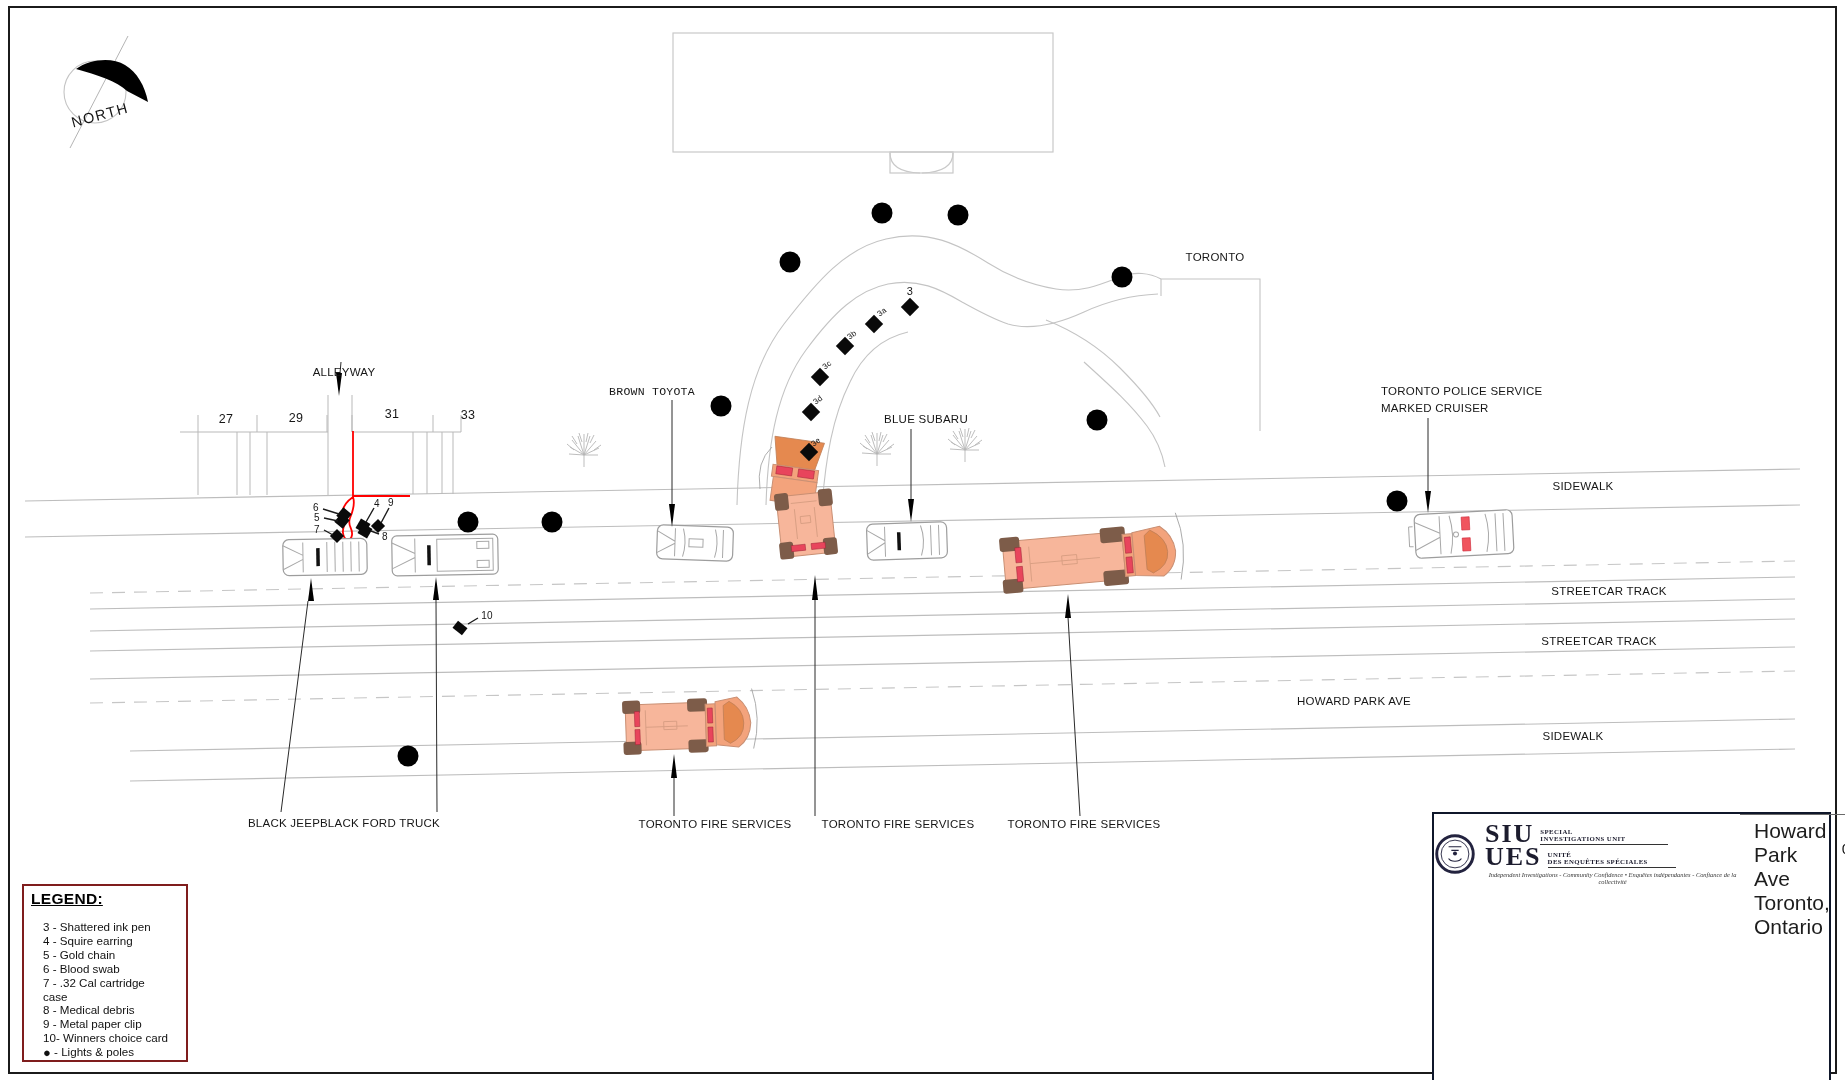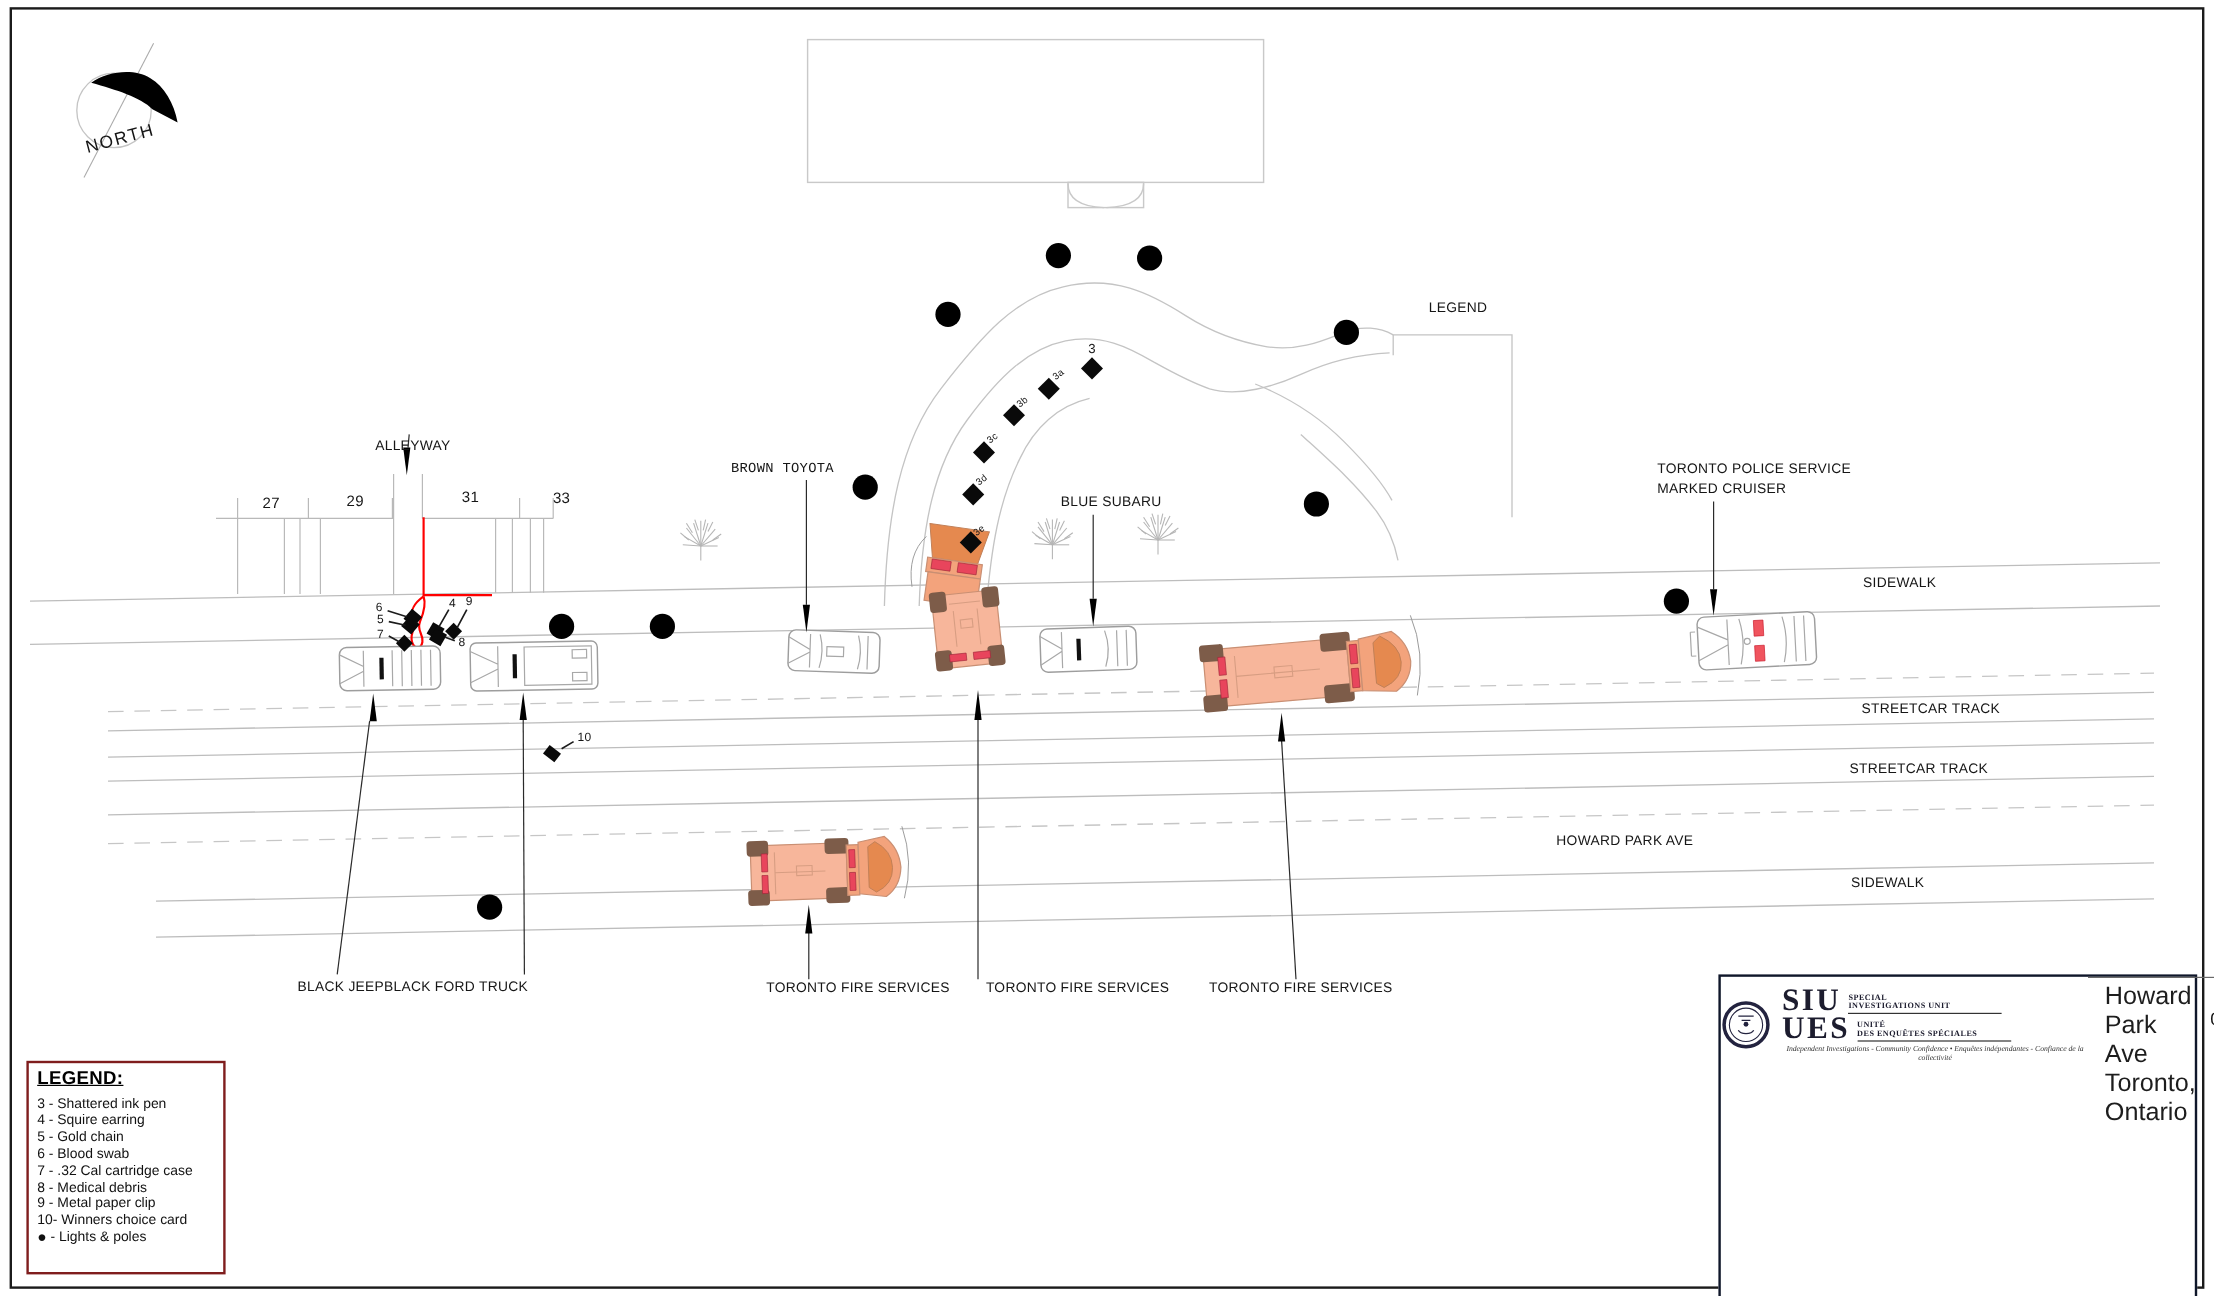--- a/index.html
+++ b/index.html
@@ -35,21 +35,21 @@
   .twind{fill:var(--truck-windshield);stroke:#c07f57;stroke-width:.8;}
   .tpad{fill:var(--truck-pad);}
   .tbar{fill:var(--truck-stripe);stroke:#9c2336;stroke-width:.5;}
   .tline{stroke:#d79d82;stroke-width:.9;fill:none;}
   .swingarc{stroke:#9a9a9a;stroke-width:.8;fill:none;}
   svg text{font-family:"Liberation Sans",sans-serif;fill:#141414;}
   
   #legend{position:absolute;left:22px;top:884px;width:166px;height:178px;
     border:2px solid #7f1d1d;background:#fff;box-sizing:border-box;padding:4px 6px 0 7px;}
   #legend h2{margin:0 0 5px 0;font-size:15.5px;text-decoration:underline;letter-spacing:.3px;}
-  #legend ul{list-style:none;margin:0;padding:0;font-size:11.6px;line-height:13.9px;color:#111;}
+  #legend ul{list-style:none;margin:12px;padding:0;font-size:11.6px;line-height:13.9px;color:#111;}
   #legend .dotsym{font-size:13px;vertical-align:-1px;}
   
   #titleblock{position:absolute;left:1432px;top:812px;width:399px;height:304px;
     border:2px solid #0f172a;background:#fff;box-sizing:border-box;display:flex;flex-direction:row;}
   .tb-row{border-top:1px solid #6a6a6a;box-sizing:border-box;}
   .tb-row:first-child{border-top:none;}
   #tb-logo{height:77px;display:flex;justify-content:center;align-items:center;gap:9px;padding-top:2px;}
   .logo-text{font-family:"Liberation Serif",serif;color:#1c1c2e;}
   .logo-line{display:flex;align-items:flex-end;gap:6px;}
   .logo-big{font-size:26px;font-weight:bold;letter-spacing:2px;line-height:22px;}
@@ -302,21 +302,21 @@
     </g>
   </svg>
 
   <div class="lbl c" style="left:344px;top:372px;">ALLEYWAY</div>
   <div class="lbl c lot" style="left:226px;top:419px;text-align:center;">27</div>
   <div class="lbl c lot" style="left:296px;top:418px;">29</div>
   <div class="lbl c lot" style="left:392px;top:414px;">31</div>
   <div class="lbl c lot" style="left:468px;top:415px;">33</div>
   <div class="lbl c" style="left:652px;top:391px;font-family:Liberation Mono, monospace;">BROWN TOYOTA</div>
   <div class="lbl c" style="left:926px;top:419px;">BLUE SUBARU</div>
-  <div class="lbl c" style="left:1215px;top:257px;">LEGEND</div>
+  <div class="lbl c" style="left:1215px;top:257px;">TORONTO</div>
   <div class="lbl" style="left:1381px;top:385px;">TORONTO POLICE SERVICE</div>
   <div class="lbl" style="left:1381px;top:402px;">MARKED CRUISER</div>
   <div class="lbl c" style="left:1583px;top:486px;">SIDEWALK</div>
   <div class="lbl c" style="left:1609px;top:591px;">STREETCAR TRACK</div>
   <div class="lbl c" style="left:1599px;top:641px;">STREETCAR TRACK</div>
   <div class="lbl c" style="left:1354px;top:701px;">HOWARD PARK AVE</div>
   <div class="lbl c" style="left:1573px;top:736px;">SIDEWALK</div>
   <div class="lbl c" style="left:284px;top:823px;">BLACK JEEP</div>
   <div class="lbl c" style="left:380px;top:823px;">BLACK FORD TRUCK</div>
   <div class="lbl c" style="left:715px;top:824px;">TORONTO FIRE SERVICES</div>

